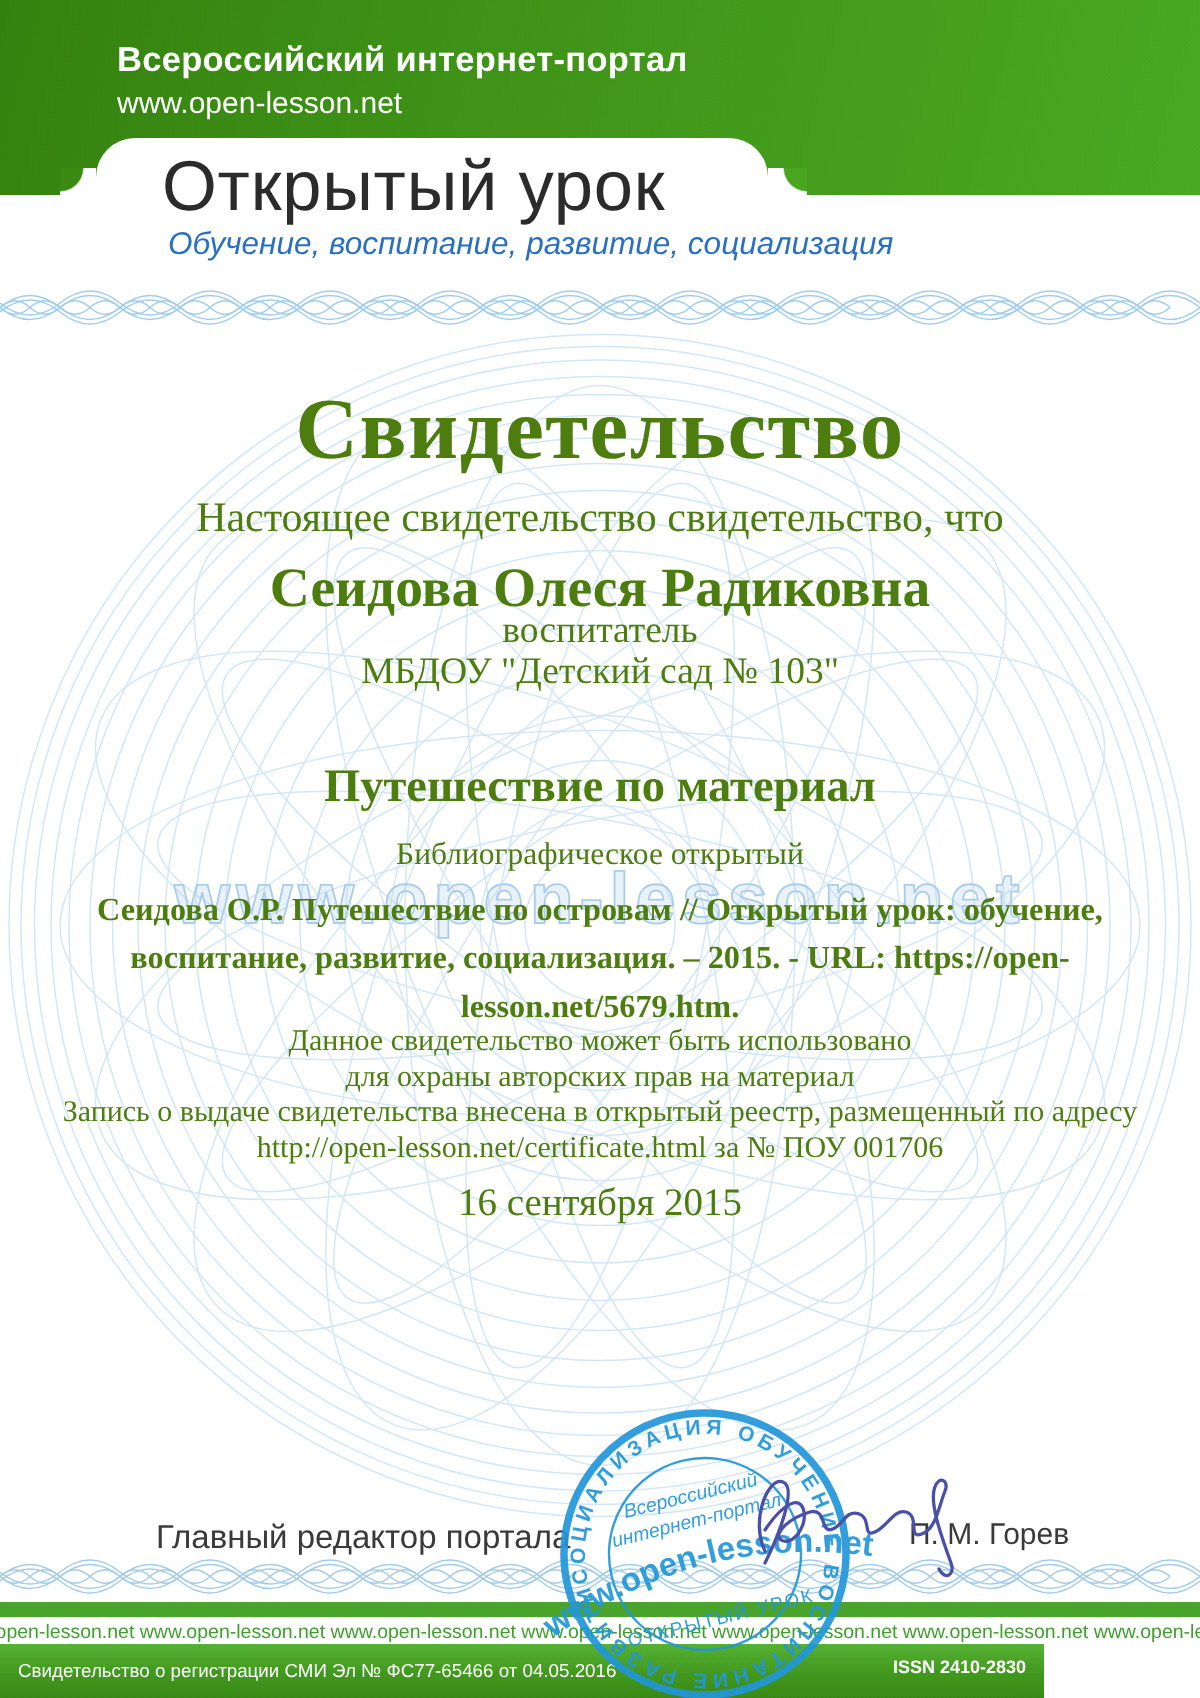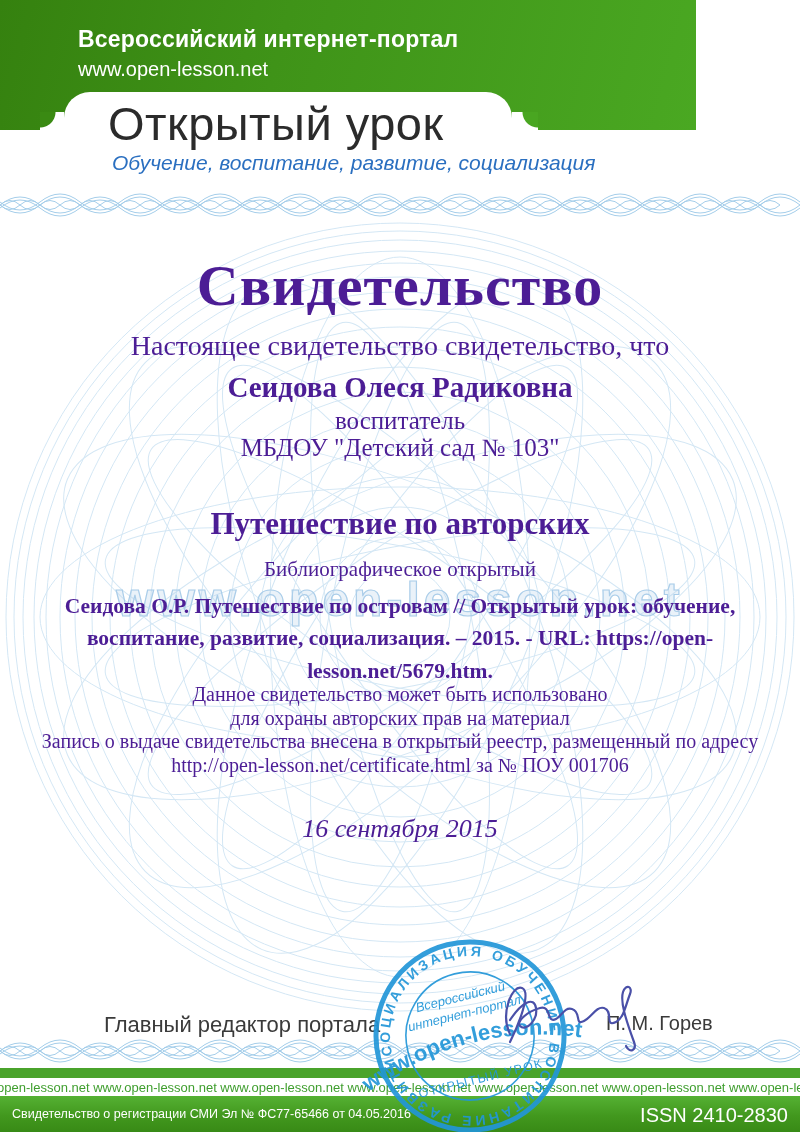--- a/index.html
+++ b/index.html
@@ -1,21 +1,21 @@
 <!DOCTYPE html>
 <html><head>
 <meta charset="utf-8">
 <style>
   * { margin:0; padding:0; box-sizing:border-box; }
   html,body { width:800px; }
   body { font-family:"Liberation Sans", sans-serif; background:#fff; }
   .page { position:relative; width:800px; height:1132px; background:#fff; overflow:hidden; }
 
   
-  .header { position:absolute; left:0; top:0; width:696px; height:130px;
+  .header { position:absolute; left:0; top:0; width:800px; height:130px;
             background:linear-gradient(105deg,#35810f 0%, #3f9318 40%, #4aa822 100%); }
   .portal-title { position:absolute; left:78px; top:26px; color:#fff; font-size:23px; font-weight:bold; letter-spacing:.2px; }
   .portal-url   { position:absolute; left:78px; top:58px; color:#fff; font-size:20px; }
   .logo-tab { position:absolute; left:64px; top:92px; width:448px; height:40px;
               background:#fff; border-radius:26px 26px 0 0; }
   .carve-left  { position:absolute; left:40px; top:112px; width:24px; height:18px;
                  background:radial-gradient(circle at 0 0, #3a8a13 0 15px, #ffffff 16px); }
   .carve-right { position:absolute; left:512px; top:112px; width:26px; height:18px;
                  background:radial-gradient(circle at 100% 0, #49a621 0 15px, #ffffff 16px); }
   .logo-title { position:absolute; left:108px; top:96px; color:#2b2b2b; font-size:47px; letter-spacing:.5px; }
@@ -28,54 +28,54 @@
 
   
   .rosette { position:absolute; left:0; top:222px; width:800px; height:800px; opacity:.62; }
 
   
   .watermark { position:absolute; left:0; top:572px; width:800px; text-align:center;
                font-size:48px; font-weight:bold; letter-spacing:4px;
                color:rgba(170,205,233,.25); -webkit-text-stroke:1.2px #aacde9; }
 
   
-  .ser { font-family:"Liberation Serif", serif; color:#4c1d95; }
+  .ser { font-family:"Liberation Serif", serif; color:#4d7c0f; }
   .cline { position:absolute; left:0; width:800px; text-align:center; white-space:nowrap; }
   .cert-title   { top:252px; font-size:58px; font-weight:bold; letter-spacing:1px; }
   .confirm-line { top:330px; font-size:28px; }
-  .recipient    { top:371px; font-size:29px; font-weight:bold; }
+  .recipient    { top:371px; font-size:37px; font-weight:bold; }
   .role         { top:407px; font-size:25px; }
   .org          { top:434px; font-size:25px; }
   .action       { top:472px; font-size:25px; }
   .work-title   { top:506px; font-size:31px; font-weight:bold; }
   .biblio-label { top:557px; font-size:21px; }
   .citation { position:absolute; left:60px; top:590px; width:680px; text-align:center;
               font-size:21.5px; font-weight:bold; line-height:1.5; white-space:normal; }
   .usage { position:absolute; left:30px; top:683px; width:740px; text-align:center;
            font-size:20px; line-height:1.18; }
-  .cert-date { top:814px; font-size:26px; font-style:italic; }
+  .cert-date { top:787px; font-size:26px; }
 
   
   .editor-label { position:absolute; left:104px; top:1012px; font-size:22px; color:#3a3a3a; }
   .editor-name  { position:absolute; left:606px; top:1012px; font-size:20px; color:#3a3a3a; }
   .stamp { position:absolute; left:372px; top:938px; width:196px; height:196px;
            transform:rotate(-14deg); z-index:6; opacity:.92; }
   .stamp svg { overflow:visible; }
   .signature { position:absolute; left:496px; top:968px; width:160px; height:92px; z-index:7; }
 
   
   .bar-thin  { position:absolute; left:0; top:1068px; width:800px; height:10px; background:#4aa32b; }
   .url-strip { position:absolute; left:0; top:1078px; width:800px; height:18px; background:#fff;
                overflow:hidden; }
   .url-strip span { position:absolute; left:-34px; top:2px; white-space:nowrap;
                     color:#3f9e2e; font-size:13px; }
-  .footer { position:absolute; left:0; top:1096px; width:800px; height:36px;
+  .footer { position:absolute; left:0; top:1096px; width:696px; height:36px;
             background:linear-gradient(180deg,#55b133 0%, #42981e 55%, #388a16 100%); }
   .footer-reg  { position:absolute; left:12px; top:11px; color:#fff; font-size:12.5px; }
-  .footer-issn { position:absolute; right:12px; top:8px; color:#fff; font-size:20px; font-weight:normal; }
+  .footer-issn { position:absolute; right:12px; top:8px; color:#fff; font-size:12px; font-weight:bold; }
 </style>
 </head>
 <body>
 
 <div class="page">
 
   <svg width="0" height="0" style="position:absolute">
     <defs>
       <g id="braid" fill="none" stroke="#85bce2" stroke-width="1" opacity="0.75">
         <path d="M0 13 q20 -16 40 0 t40 0 t40 0 t40 0 t40 0 t40 0 t40 0 t40 0 t40 0 t40 0 t40 0 t40 0 t40 0 t40 0 t40 0 t40 0 t40 0 t40 0 t40 0 t40 0"></path>
@@ -143,21 +143,21 @@
       <use href="#braid"></use>
     </svg>
 
   <div class="watermark">www.open-lesson.net</div>
 
   <div class="cline ser cert-title">Свидетельство</div>
   <div class="cline ser confirm-line">Настоящее свидетельство свидетельство, что</div>
   <div class="cline ser recipient">Сеидова Олеся Радиковна</div>
   <div class="cline ser role">воспитатель</div>
   <div class="cline ser org">МБДОУ "Детский сад № 103"</div>
-  <div class="cline ser work-title">Путешествие по авторских</div>
+  <div class="cline ser work-title">Путешествие по материал</div>
   <div class="cline ser biblio-label">Библиографическое открытый</div>
   <div class="citation ser">Сеидова О.Р. Путешествие по островам // Открытый урок: обучение, воспитание, развитие, социализация. – 2015. - URL: https://open-lesson.net/5679.htm.</div>
   <div class="usage ser">
     <div>Данное свидетельство может быть использовано</div>
     <div>для охраны авторских прав на материал</div>
     <div>Запись о выдаче свидетельства внесена в открытый реестр, размещенный по адресу</div>
     <div>http://open-lesson.net/certificate.html за № ПОУ 001706</div>
   </div>
   <div class="cline ser cert-date">16 сентября 2015</div>
 

